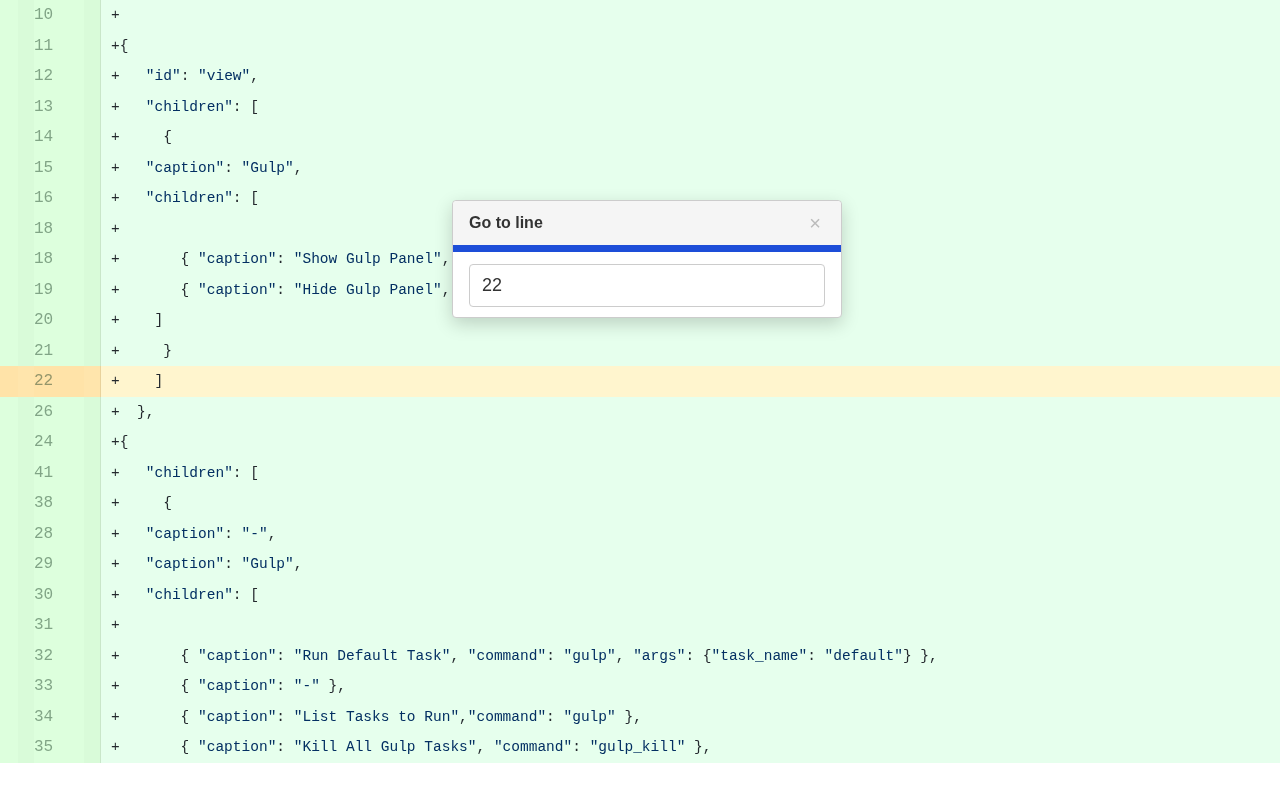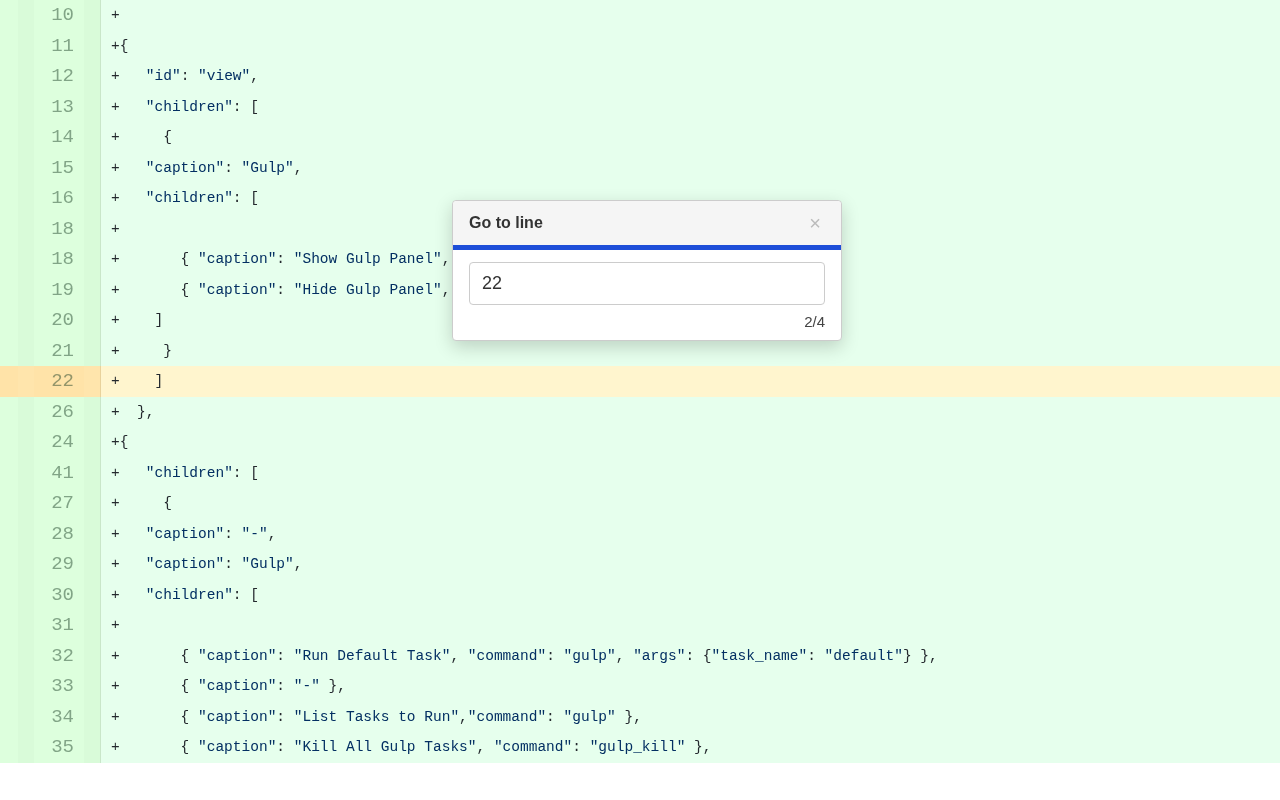--- a/index.html
+++ b/index.html
@@ -19,26 +19,25 @@
     height: 30.5px;
     white-space: pre;
   }
   .old-col {
     width: 18px;
     background: #ddffdd;
     flex-shrink: 0;
   }
   .new-col {
     width: 50px;
-    text-align: right;
     padding-right: 10px;
     color: rgba(30,65,40,0.48);
     background: #ddffdd;
     flex-shrink: 0;
-    font-size: 19px;
+    font-size: 16px;
     user-select: none;
   }
   .gutter-pad {
     width: 16px;
     background: #d9fbd9;
     flex-shrink: 0;
   }
   .border-col {
     width: 1px;
     background: #c9e6c9;
@@ -71,21 +70,21 @@
     border-radius: 4px;
     box-shadow: 0 6px 18px rgba(0,0,0,0.18);
     font-family: -apple-system, BlinkMacSystemFont, "Segoe UI", Helvetica, Arial, sans-serif;
   }
   .goto-head {
     display: flex;
     align-items: center;
     justify-content: space-between;
     padding: 12px 16px;
     background: #f5f5f5;
-    border-bottom: 5px solid #1d4ed8;
+    border-bottom: 7px solid #1d4ed8;
     border-radius: 4px 4px 0 0;
   }
   .goto-title {
     font-weight: 700;
     font-size: 16px;
     color: #333;
   }
   .goto-close {
     color: #bbb;
     font-size: 20px;
@@ -126,33 +125,32 @@
     <div class="diff-row"><div class="old-col"></div><div class="gutter-pad"></div><div class="new-col">16</div><div class="gutter-pad"></div><div class="border-col"></div><div class="content-col"><span class="plus">+   </span><span class="key">"children"</span><span class="pun">: [</span></div></div>
     <div class="diff-row"><div class="old-col"></div><div class="gutter-pad"></div><div class="new-col">18</div><div class="gutter-pad"></div><div class="border-col"></div><div class="content-col"><span class="plus">+</span></div></div>
     <div class="diff-row"><div class="old-col"></div><div class="gutter-pad"></div><div class="new-col">18</div><div class="gutter-pad"></div><div class="border-col"></div><div class="content-col"><span class="plus">+       { </span><span class="key">"caption"</span><span class="pun">: </span><span class="str">"Show Gulp Panel"</span><span class="pun">, </span><span class="key">"command"</span><span class="pun">: </span><span class="str">"show_panel"</span><span class="pun"> },</span></div></div>
     <div class="diff-row"><div class="old-col"></div><div class="gutter-pad"></div><div class="new-col">19</div><div class="gutter-pad"></div><div class="border-col"></div><div class="content-col"><span class="plus">+       { </span><span class="key">"caption"</span><span class="pun">: </span><span class="str">"Hide Gulp Panel"</span><span class="pun">, </span><span class="key">"command"</span><span class="pun">: </span><span class="str">"hide_panel"</span><span class="pun"> }</span></div></div>
     <div class="diff-row"><div class="old-col"></div><div class="gutter-pad"></div><div class="new-col">20</div><div class="gutter-pad"></div><div class="border-col"></div><div class="content-col"><span class="plus">+    ]</span></div></div>
     <div class="diff-row"><div class="old-col"></div><div class="gutter-pad"></div><div class="new-col">21</div><div class="gutter-pad"></div><div class="border-col"></div><div class="content-col"><span class="plus">+     }</span></div></div>
     <div class="diff-row highlight"><div class="old-col"></div><div class="gutter-pad"></div><div class="new-col">22</div><div class="gutter-pad"></div><div class="border-col"></div><div class="content-col"><span class="plus">+    ]</span></div></div>
     <div class="diff-row"><div class="old-col"></div><div class="gutter-pad"></div><div class="new-col">26</div><div class="gutter-pad"></div><div class="border-col"></div><div class="content-col"><span class="plus">+  },</span></div></div>
     <div class="diff-row"><div class="old-col"></div><div class="gutter-pad"></div><div class="new-col">24</div><div class="gutter-pad"></div><div class="border-col"></div><div class="content-col"><span class="plus">+</span><span class="pun">{</span></div></div>
     <div class="diff-row"><div class="old-col"></div><div class="gutter-pad"></div><div class="new-col">41</div><div class="gutter-pad"></div><div class="border-col"></div><div class="content-col"><span class="plus">+   </span><span class="key">"children"</span><span class="pun">: [</span></div></div>
-    <div class="diff-row"><div class="old-col"></div><div class="gutter-pad"></div><div class="new-col">27</div><div class="gutter-pad"></div><div class="border-col"></div><div class="content-col"><span class="plus">+     {</span></div></div>
+    <div class="diff-row"><div class="old-col"></div><div class="gutter-pad"></div><div class="new-col">38</div><div class="gutter-pad"></div><div class="border-col"></div><div class="content-col"><span class="plus">+     {</span></div></div>
     <div class="diff-row"><div class="old-col"></div><div class="gutter-pad"></div><div class="new-col">28</div><div class="gutter-pad"></div><div class="border-col"></div><div class="content-col"><span class="plus">+   </span><span class="key">"caption"</span><span class="pun">: </span><span class="str">"-"</span><span class="pun">,</span></div></div>
     <div class="diff-row"><div class="old-col"></div><div class="gutter-pad"></div><div class="new-col">29</div><div class="gutter-pad"></div><div class="border-col"></div><div class="content-col"><span class="plus">+   </span><span class="key">"caption"</span><span class="pun">: </span><span class="str">"Gulp"</span><span class="pun">,</span></div></div>
     <div class="diff-row"><div class="old-col"></div><div class="gutter-pad"></div><div class="new-col">30</div><div class="gutter-pad"></div><div class="border-col"></div><div class="content-col"><span class="plus">+   </span><span class="key">"children"</span><span class="pun">: [</span></div></div>
     <div class="diff-row"><div class="old-col"></div><div class="gutter-pad"></div><div class="new-col">31</div><div class="gutter-pad"></div><div class="border-col"></div><div class="content-col"><span class="plus">+</span></div></div>
     <div class="diff-row"><div class="old-col"></div><div class="gutter-pad"></div><div class="new-col">32</div><div class="gutter-pad"></div><div class="border-col"></div><div class="content-col"><span class="plus">+       { </span><span class="key">"caption"</span><span class="pun">: </span><span class="str">"Run Default Task"</span><span class="pun">, </span><span class="key">"command"</span><span class="pun">: </span><span class="str">"gulp"</span><span class="pun">, </span><span class="key">"args"</span><span class="pun">: {</span><span class="key">"task_name"</span><span class="pun">: </span><span class="str">"default"</span><span class="pun">} },</span></div></div>
     <div class="diff-row"><div class="old-col"></div><div class="gutter-pad"></div><div class="new-col">33</div><div class="gutter-pad"></div><div class="border-col"></div><div class="content-col"><span class="plus">+       { </span><span class="key">"caption"</span><span class="pun">: </span><span class="str">"-"</span><span class="pun"> },</span></div></div>
     <div class="diff-row"><div class="old-col"></div><div class="gutter-pad"></div><div class="new-col">34</div><div class="gutter-pad"></div><div class="border-col"></div><div class="content-col"><span class="plus">+       { </span><span class="key">"caption"</span><span class="pun">: </span><span class="str">"List Tasks to Run"</span><span class="pun">,</span><span class="key">"command"</span><span class="pun">: </span><span class="str">"gulp"</span><span class="pun"> },</span></div></div>
     <div class="diff-row"><div class="old-col"></div><div class="gutter-pad"></div><div class="new-col">35</div><div class="gutter-pad"></div><div class="border-col"></div><div class="content-col"><span class="plus">+       { </span><span class="key">"caption"</span><span class="pun">: </span><span class="str">"Kill All Gulp Tasks"</span><span class="pun">, </span><span class="key">"command"</span><span class="pun">: </span><span class="str">"gulp_kill"</span><span class="pun"> },</span></div></div>
   </div>
 
 <div class="goto-dialog">
   <div class="goto-head">
     <span class="goto-title">Go to line</span>
     <span class="goto-close">×</span>
   </div>
   <div class="goto-body">
     <input type="text" class="goto-input" value="22" style="">
-    <div class="goto-counter">2/4</div>
   </div>
 </div>
 
 </body></html>

